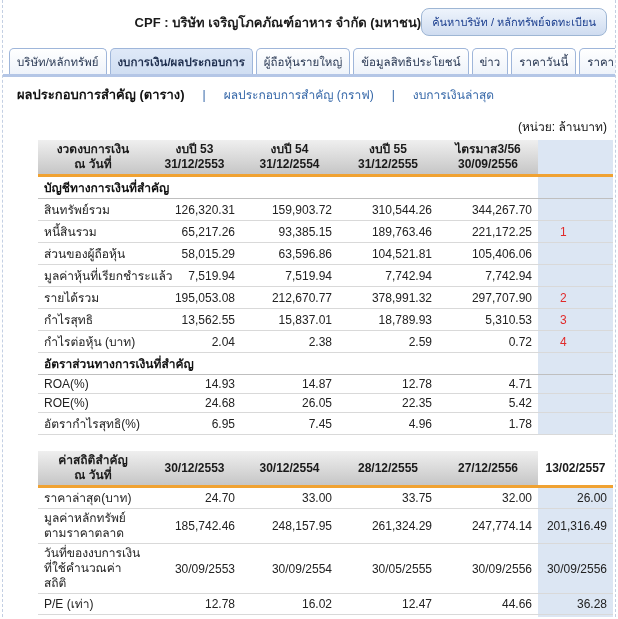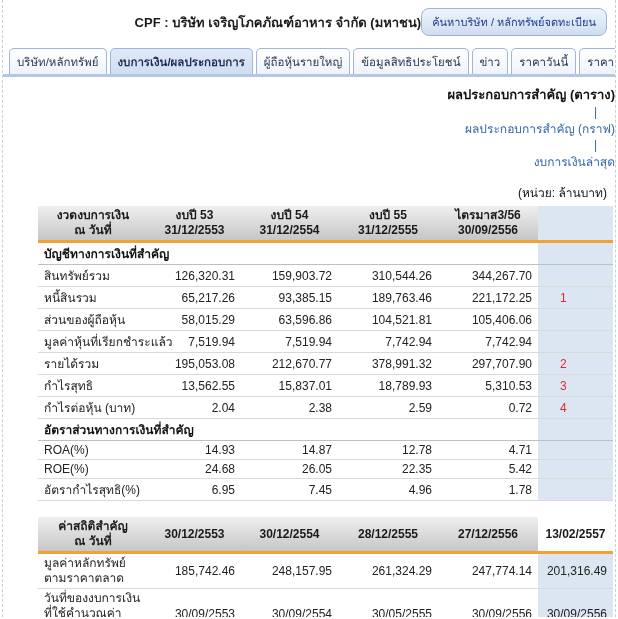--- a/index.html
+++ b/index.html
@@ -20,21 +20,21 @@
           background:linear-gradient(#eef4fc,#cfdcf0);border:1px solid #9eb6d4;
           border-radius:8px;padding:4px 10px;}
   
   .tabbar{margin-top:10px;padding-left:6px;border-bottom:3px solid var(--tabline);
           display:flex;gap:3px;align-items:flex-start;}
   .tab{font-size:11.5px;color:#2b3a55;background:linear-gradient(#ffffff,#eef3fa);
        border:1px solid var(--tabborder);border-bottom:none;
        border-radius:5px 5px 0 0;padding:4px 7px 3px;white-space:nowrap;cursor:pointer;}
   .tab.active{background:linear-gradient(#dfe9f8,#d0def2);font-weight:bold;color:#1f2f4f;}
   
-  .subnav{padding:7px 0 4px 14px;font-size:12px;display:flex;align-items:flex-end;flex-direction:column;}
+  .subnav{padding:7px 0 4px 14px;font-size:12px;display:flex;align-items:center;}
   .subnav .item{color:var(--link);cursor:pointer;}
   .subnav .item.active{color:#111;font-weight:bold;font-size:13px;cursor:default;}
   .subnav .sep{color:var(--link);margin:0 18px;}
   .unit-note{text-align:right;font-size:12px;color:#111;padding:8px 8px 2px 0;}
   
   table{border-collapse:collapse;table-layout:fixed;width:575px;margin:2px 0 0 35px;
         font-size:12px;}
   th,td{padding:1px 6px;vertical-align:middle;overflow:visible;}
   thead th{background:linear-gradient(var(--graytop),var(--graybot));
            font-weight:bold;color:#1a1a1a;text-align:center;
@@ -228,20 +228,28 @@
           </th>
           <th>30/12/2553</th>
           <th>30/12/2554</th>
           <th>28/12/2555</th>
           <th>27/12/2556</th>
           <th class="white">13/02/2557</th>
         </tr>
       </thead>
     <tbody id="statBody">
         <tr>
+          <td class="lblwrap">ราคาล่าสุด(บาท)</td>
+          <td class="num">24.70</td>
+          <td class="num">33.00</td>
+          <td class="num">33.75</td>
+          <td class="num">32.00</td>
+          <td class="num bluecol">26.00</td>
+        </tr>
+        <tr>
           <td class="lblwrap">มูลค่าหลักทรัพย์ตามราคาตลาด</td>
           <td class="num">185,742.46</td>
           <td class="num">248,157.95</td>
           <td class="num">261,324.29</td>
           <td class="num">247,774.14</td>
           <td class="num bluecol">201,316.49</td>
         </tr>
         <tr>
           <td class="lblwrap">วันที่ของงบการเงินที่ใช้คำนวณค่าสถิติ</td>
           <td class="num">30/09/2553</td>

